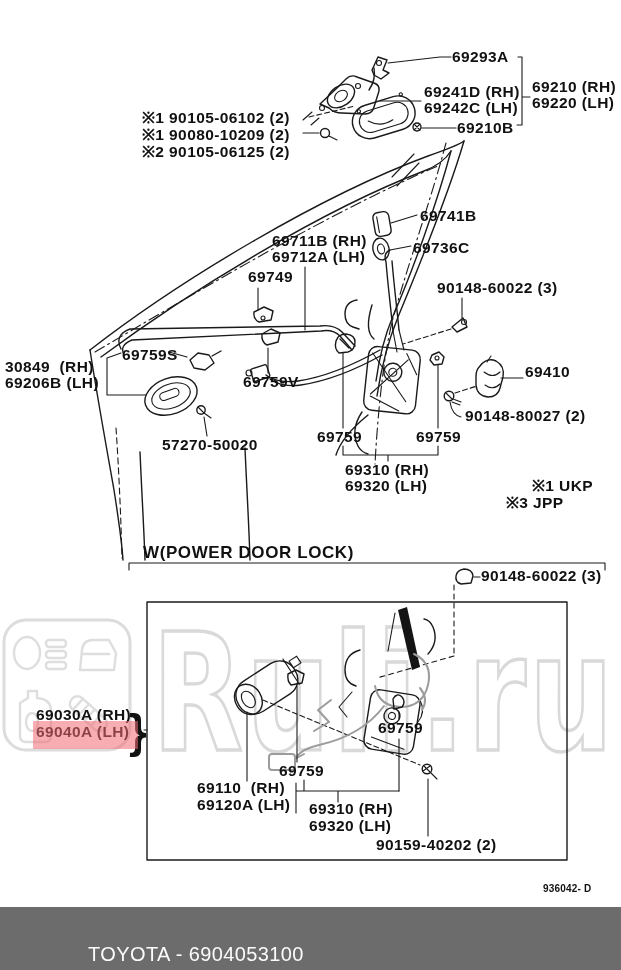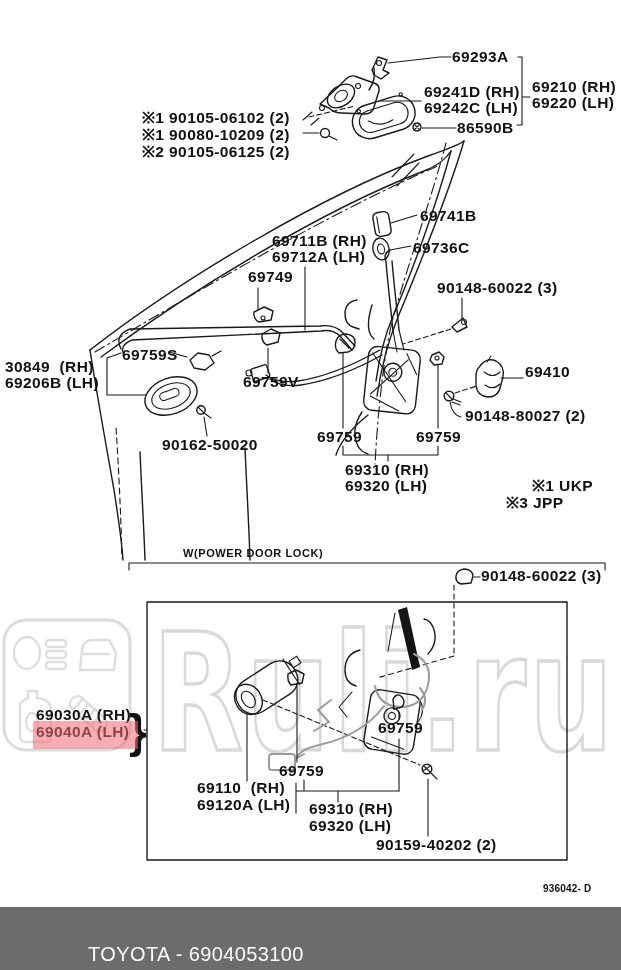--- a/index.html
+++ b/index.html
@@ -1,21 +1,21 @@
 <!DOCTYPE html>
 <html><head>
 <meta charset="utf-8">
 <style>
   html,body{margin:0;padding:0;background:#fff;}
   #stage{position:relative;width:621px;height:970px;background:#fff;overflow:hidden;
          font-family:"Liberation Sans",sans-serif;}
   #art{position:absolute;left:0;top:0;z-index:1;}
   .lbl{position:absolute;z-index:2;font-weight:bold;font-size:15.5px;line-height:16px;
        color:#111;letter-spacing:0.4px;white-space:pre;}
-  .lbl-sm{font-size:11px;letter-spacing:0.6px;margin-left:40px;}
+  .lbl-sm{font-size:17px;letter-spacing:0.6px;}
   .lbl-code{font-size:10px;letter-spacing:0.2px;}
   #hl{position:absolute;z-index:5;border-radius:1px;}
   #footer{position:absolute;left:0;top:907px;width:621px;height:63px;z-index:3;}
   #footer .ft{position:absolute;top:16px;height:73px;line-height:63px;font-size:20px;
               color:#fbfbfb;letter-spacing:0.4px;font-weight:400;white-space:pre;}
   svg *{vector-effect:non-scaling-stroke;}
   .k{stroke:#1a1a1a;fill:none;stroke-width:1.4;stroke-linecap:round;stroke-linejoin:round;}
   .thin{stroke-width:1.1;}
   .g{stroke:#9c9c9c;fill:none;stroke-width:2;stroke-linecap:round;stroke-linejoin:round;}
   .wm{stroke:#dcdcdc;fill:none;stroke-width:3;stroke-linecap:round;stroke-linejoin:round;}
@@ -198,35 +198,35 @@
     <circle class="k" cx="427" cy="769" r="4.8"></circle>
     <path class="k thin" d="M424,766 l6,6 M423,771 l7,-5 M431,773 l6,6 M428,779 V836"></path>
   </g>
 </svg>
 
   <div class="lbl" style="left:452px;top:49px">69293A</div>
   <div class="lbl" style="left:532px;top:79px">69210 (RH)</div>
   <div class="lbl" style="left:532px;top:95px">69220 (LH)</div>
   <div class="lbl" style="left:424px;top:84px">69241D (RH)</div>
   <div class="lbl" style="left:424px;top:100px">69242C (LH)</div>
-  <div class="lbl" style="left:457px;top:120px">86590B</div>
+  <div class="lbl" style="left:457px;top:120px">69210B</div>
   <div class="lbl" style="left:142px;top:110px">※1 90105-06102 (2)</div>
   <div class="lbl" style="left:142px;top:127px">※1 90080-10209 (2)</div>
   <div class="lbl" style="left:142px;top:144px">※2 90105-06125 (2)</div>
   <div class="lbl" style="left:420px;top:208px">69741B</div>
   <div class="lbl" style="left:272px;top:233px">69711B (RH)</div>
   <div class="lbl" style="left:272px;top:249px">69712A (LH)</div>
   <div class="lbl" style="left:413px;top:240px">69736C</div>
   <div class="lbl" style="left:248px;top:269px">69749</div>
   <div class="lbl" style="left:437px;top:280px">90148-60022 (3)</div>
   <div class="lbl" style="left:122px;top:347px">69759S</div>
   <div class="lbl" style="left:5px;top:359px">30849  (RH)</div>
   <div class="lbl" style="left:5px;top:375px">69206B (LH)</div>
   <div class="lbl" style="left:243px;top:374px">69759V</div>
-  <div class="lbl" style="left:162px;top:437px">90162-50020</div>
+  <div class="lbl" style="left:162px;top:437px">57270-50020</div>
   <div class="lbl" style="left:525px;top:364px">69410</div>
   <div class="lbl" style="left:465px;top:408px">90148-80027 (2)</div>
   <div class="lbl" style="left:317px;top:429px">69759</div>
   <div class="lbl" style="left:416px;top:429px">69759</div>
   <div class="lbl" style="left:345px;top:462px">69310 (RH)</div>
   <div class="lbl" style="left:345px;top:478px">69320 (LH)</div>
   <div class="lbl" style="left:532px;top:478px">※1 UKP</div>
   <div class="lbl" style="left:506px;top:495px">※3 JPP</div>
   <div class="lbl lbl-sm" style="left:143px;top:545px">W(POWER DOOR LOCK)</div>
   <div class="lbl" style="left:481px;top:568px">90148-60022 (3)</div>

